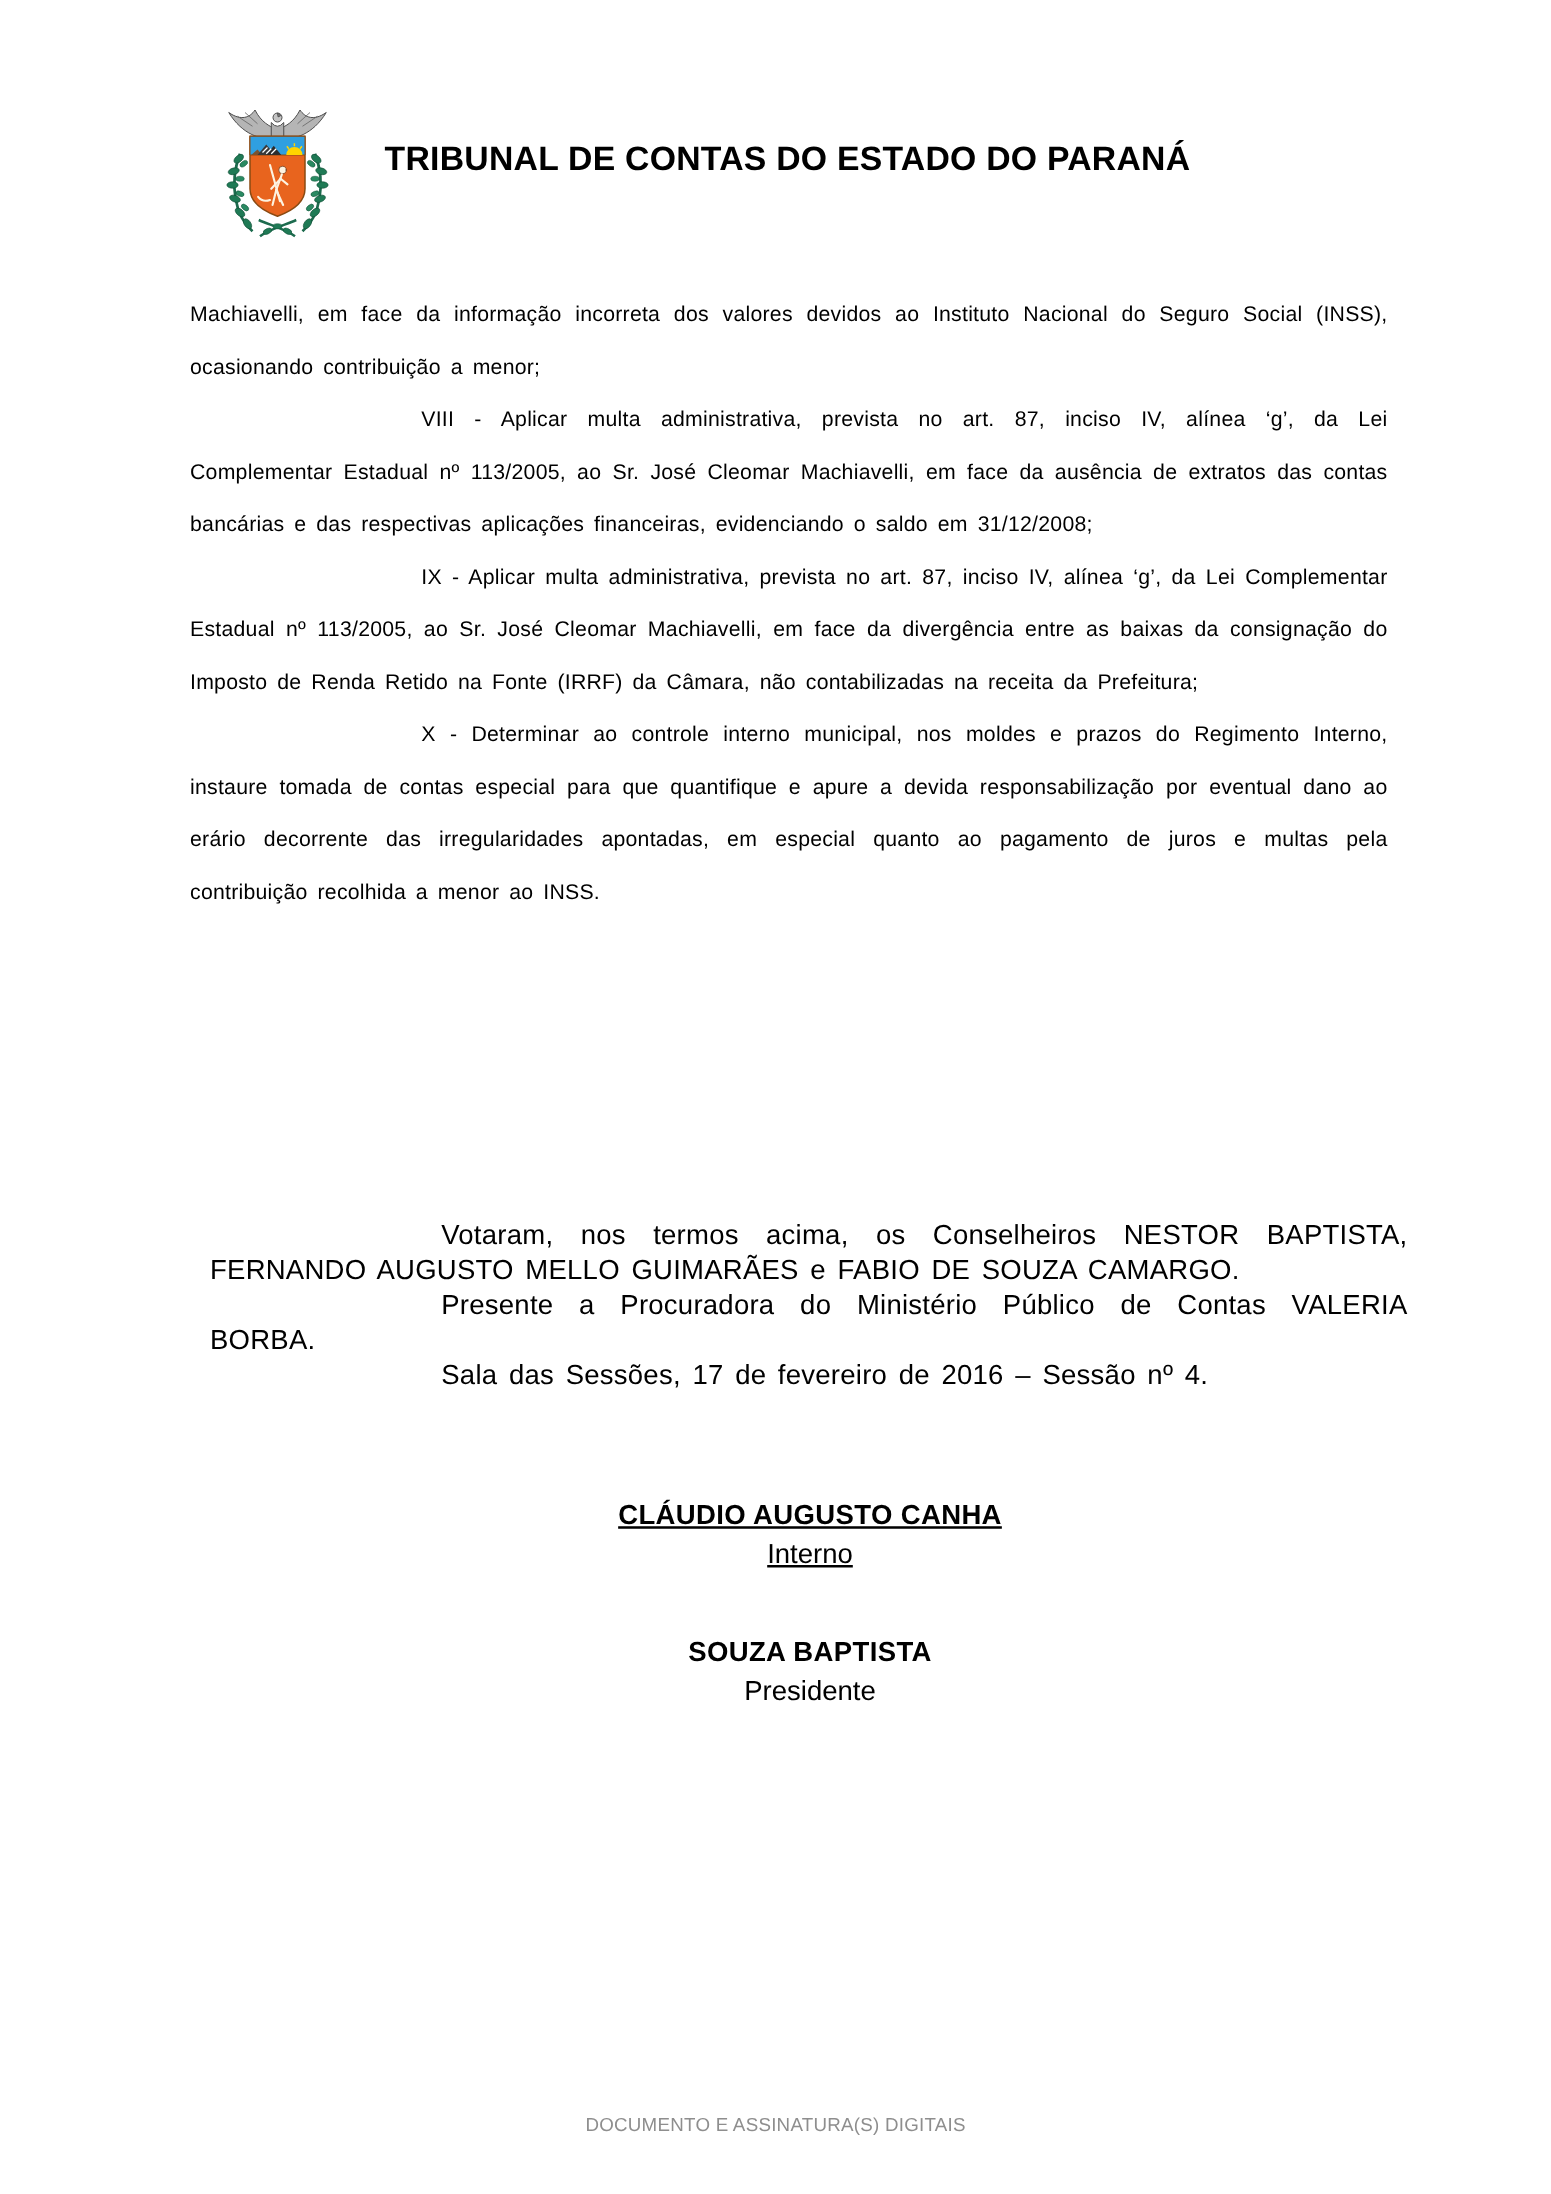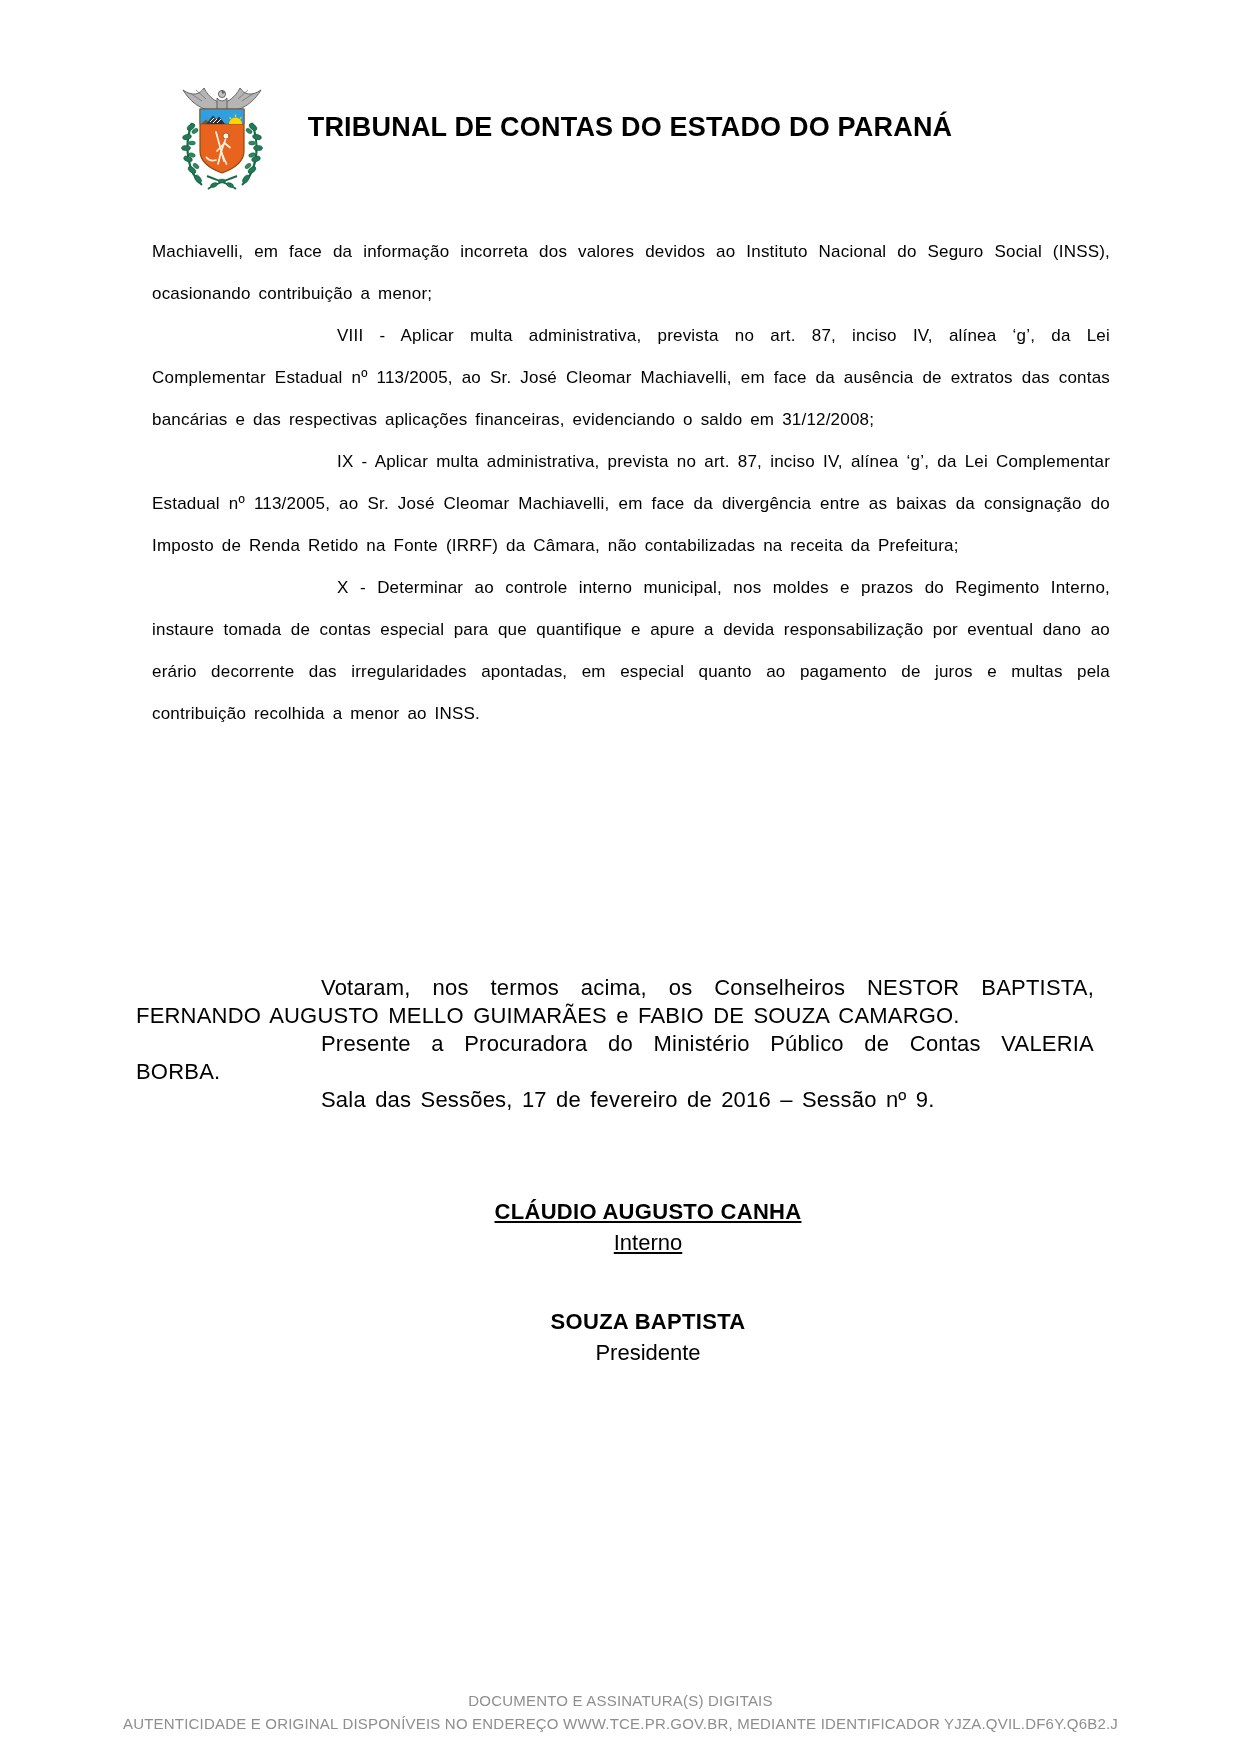--- a/index.html
+++ b/index.html
@@ -39,21 +39,21 @@
     font-size: 17px;
     line-height: 42px;
     text-align: justify;
     letter-spacing: 0.2px;
     word-spacing: 3px;
   }
   .body-text p { margin: 0; text-indent: 185px; }
   .body-text p.no-indent { text-indent: 0; }
   .closing {
     position: absolute;
-    left: 136px;
+    left: 168px;
     top: 974px;
     width: 958px;
     font-size: 22px;
     line-height: 28px;
     text-align: justify;
     letter-spacing: 0.2px;
     word-spacing: 3px;
   }
   .closing p { margin: 0; text-indent: 185px; }
   .sig {
@@ -160,31 +160,30 @@
   <main class="body-text">
     <p class="no-indent">Machiavelli, em face da informação incorreta dos valores devidos ao Instituto Nacional do Seguro Social (INSS), ocasionando contribuição a menor;</p>
     <p>VIII - Aplicar multa administrativa, prevista no art. 87, inciso IV, alínea ‘g’, da Lei Complementar Estadual nº 113/2005, ao Sr. José Cleomar Machiavelli, em face da ausência de extratos das contas bancárias e das respectivas aplicações financeiras, evidenciando o saldo em 31/12/2008;</p>
     <p>IX - Aplicar multa administrativa, prevista no art. 87, inciso IV, alínea ‘g’, da Lei Complementar Estadual nº 113/2005, ao Sr. José Cleomar Machiavelli, em face da divergência entre as baixas da consignação do Imposto de Renda Retido na Fonte (IRRF) da Câmara, não contabilizadas na receita da Prefeitura;</p>
     <p>X - Determinar ao controle interno municipal, nos moldes e prazos do Regimento Interno, instaure tomada de contas especial para que quantifique e apure a devida responsabilização por eventual dano ao erário decorrente das irregularidades apontadas, em especial quanto ao pagamento de juros e multas pela contribuição recolhida a menor ao INSS.</p>
   </main>
 
   <section class="closing">
     <p>Votaram, nos termos acima, os Conselheiros NESTOR BAPTISTA, FERNANDO AUGUSTO MELLO GUIMARÃES e FABIO DE SOUZA CAMARGO.</p>
     <p>Presente a Procuradora do Ministério Público de Contas VALERIA BORBA.</p>
-    <p>Sala das Sessões, 17 de fevereiro de 2016 – Sessão nº 9.</p>
+    <p>Sala das Sessões, 17 de fevereiro de 2016 – Sessão nº 4.</p>
   </section>
 
   <div class="sig sig1">
     <div class="sig-name">CLÁUDIO AUGUSTO CANHA</div>
     <div class="sig-role">Interno</div>
   </div>
 
   <div class="sig sig2">
     <div class="sig-name">SOUZA BAPTISTA</div>
     <div class="sig-role">Presidente</div>
   </div>
 
   <footer class="footer">
     <div>DOCUMENTO E ASSINATURA(S) DIGITAIS</div>
-    <div>AUTENTICIDADE E ORIGINAL DISPONÍVEIS NO ENDEREÇO WWW.TCE.PR.GOV.BR, MEDIANTE IDENTIFICADOR YJZA.QVIL.DF6Y.Q6B2.J</div>
   </footer>
 
 </div>
 
 </body></html>

